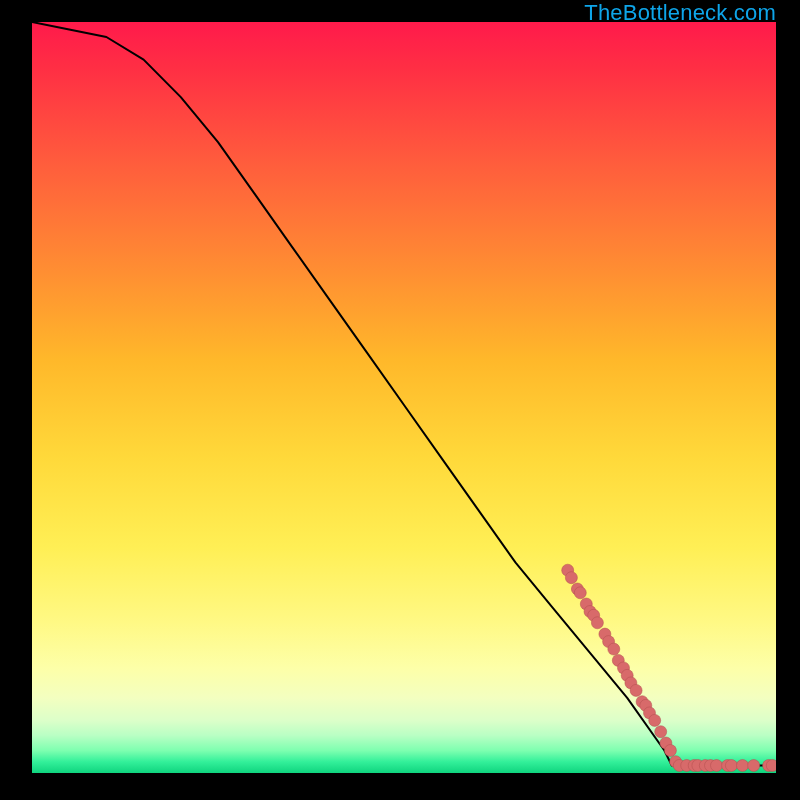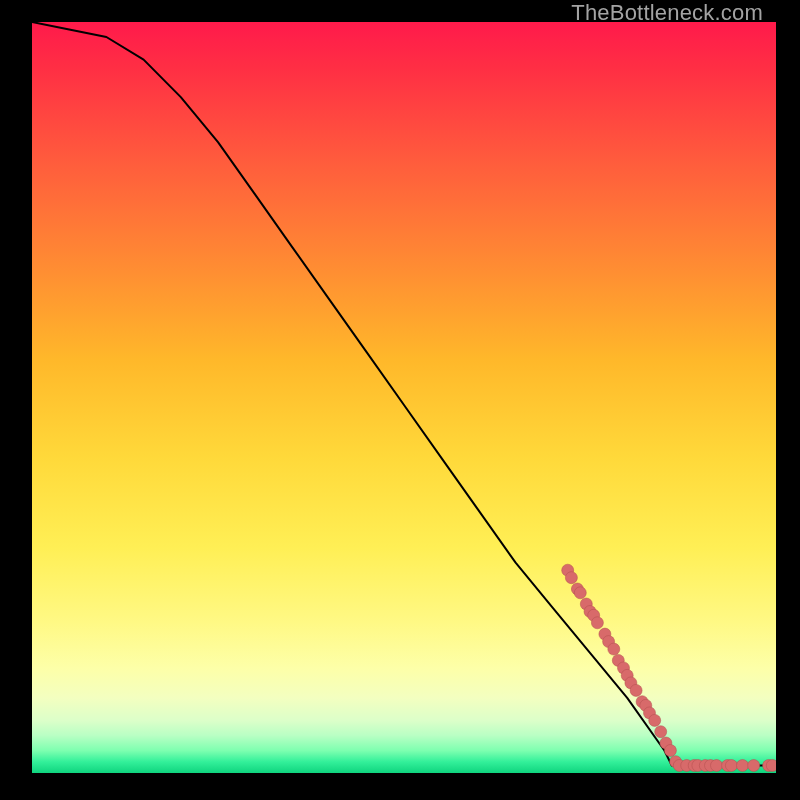--- a/index.html
+++ b/index.html
@@ -42,22 +42,22 @@
       #dcffc9 93%,
       #b9ffc4 95%,
       #7effb0 97%,
       #33f09a 98.5%,
       #0fd47e 100%
     );
   }
   .watermark {
     position: absolute;
     top: 0;
-    right: 37px;
-    color: #a3a3a3;
+    right: 24px;
+    color: #0ea5e9;
     font-size: 22px;
     font-weight: 500;
     letter-spacing: 0.2px;
     user-select: none;
   }
   svg.overlay {
     position: absolute;
     left: 0; top: 0;
     width: 100%; height: 100%;
   }

